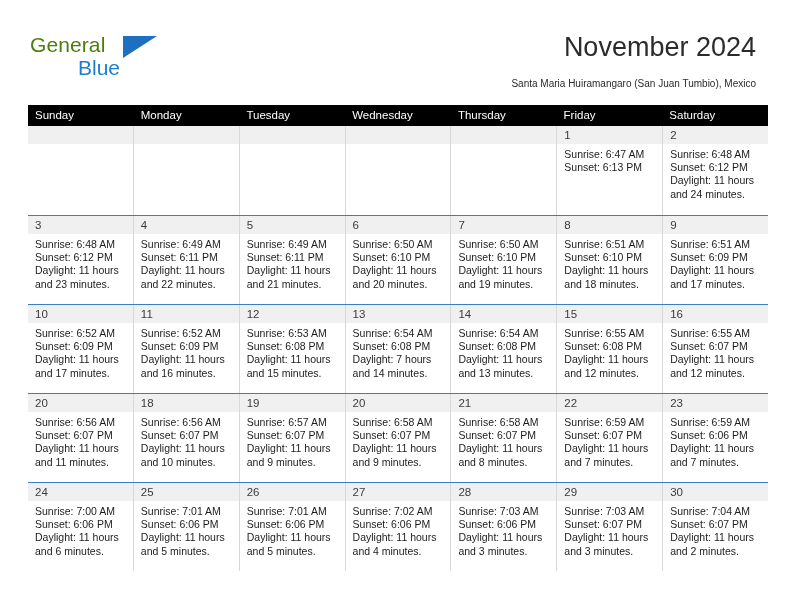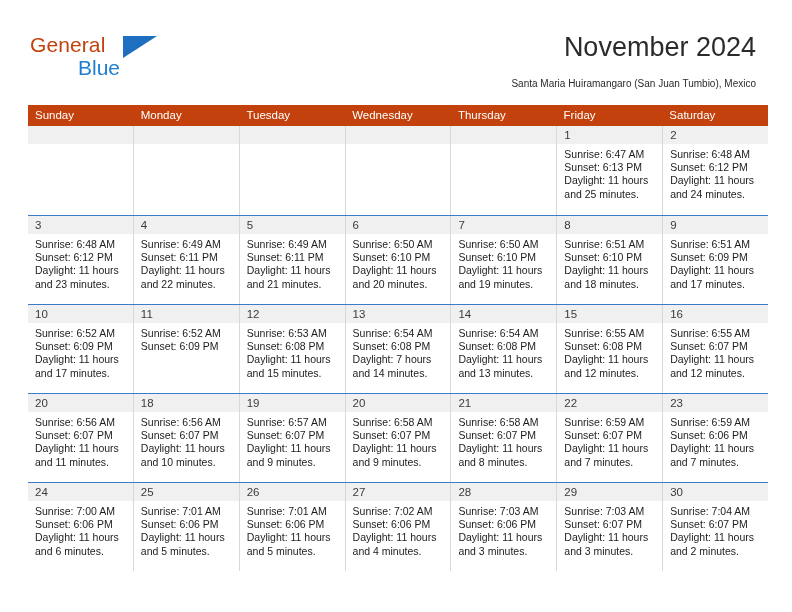--- a/index.html
+++ b/index.html
@@ -34,21 +34,21 @@
     left: 30px;
     top: 33px;
     width: 200px;
     height: 50px;
   }
   .logo-top {
     position: relative;
     height: 24px;
     line-height: 24px;
     font-size: 21px;
-    color: #c2410c;
+    color: #4d7c0f;
     letter-spacing: 0.1px;
     white-space: nowrap;
   }
   .logo-tri {
     position: absolute;
     left: 93px;
     top: 3px;
     width: 0;
     height: 0;
     border-left: 34px solid #1f6fc0;
@@ -88,21 +88,21 @@
 
   
   .calendar {
     position: absolute;
     left: 28px;
     top: 105px;
     width: 740px;
   }
   .weekday-row {
     display: flex;
-    background: #c2410c;
+    background: #000000;
     height: 21px;
   }
   .weekday {
     flex: 1 1 0;
     font-size: 11.5px;
     color: #ffffff;
     line-height: 21px;
     padding-left: 7px;
     box-sizing: border-box;
     white-space: nowrap;
@@ -191,21 +191,20 @@
             <div class="daynum"></div>
           </div>
           <div class="daycell empty">
             <div class="daynum"></div>
           </div>
           <div class="daycell">
             <div class="daynum">1</div>
             <div class="details">
               <div>Sunrise: 6:47 AM</div>
               <div>Sunset: 6:13 PM</div>
-              <div class="daylight">Daylight: 11 hours and 25 minutes.</div>
             </div>
           </div>
           <div class="daycell">
             <div class="daynum">2</div>
             <div class="details">
               <div>Sunrise: 6:48 AM</div>
               <div>Sunset: 6:12 PM</div>
               <div class="daylight">Daylight: 11 hours and 24 minutes.</div>
             </div>
           </div>
@@ -275,20 +274,21 @@
               <div>Sunrise: 6:52 AM</div>
               <div>Sunset: 6:09 PM</div>
               <div class="daylight">Daylight: 11 hours and 17 minutes.</div>
             </div>
           </div>
           <div class="daycell">
             <div class="daynum">11</div>
             <div class="details">
               <div>Sunrise: 6:52 AM</div>
               <div>Sunset: 6:09 PM</div>
+              <div class="daylight">Daylight: 11 hours and 16 minutes.</div>
             </div>
           </div>
           <div class="daycell">
             <div class="daynum">12</div>
             <div class="details">
               <div>Sunrise: 6:53 AM</div>
               <div>Sunset: 6:08 PM</div>
               <div class="daylight">Daylight: 11 hours and 15 minutes.</div>
             </div>
           </div>

